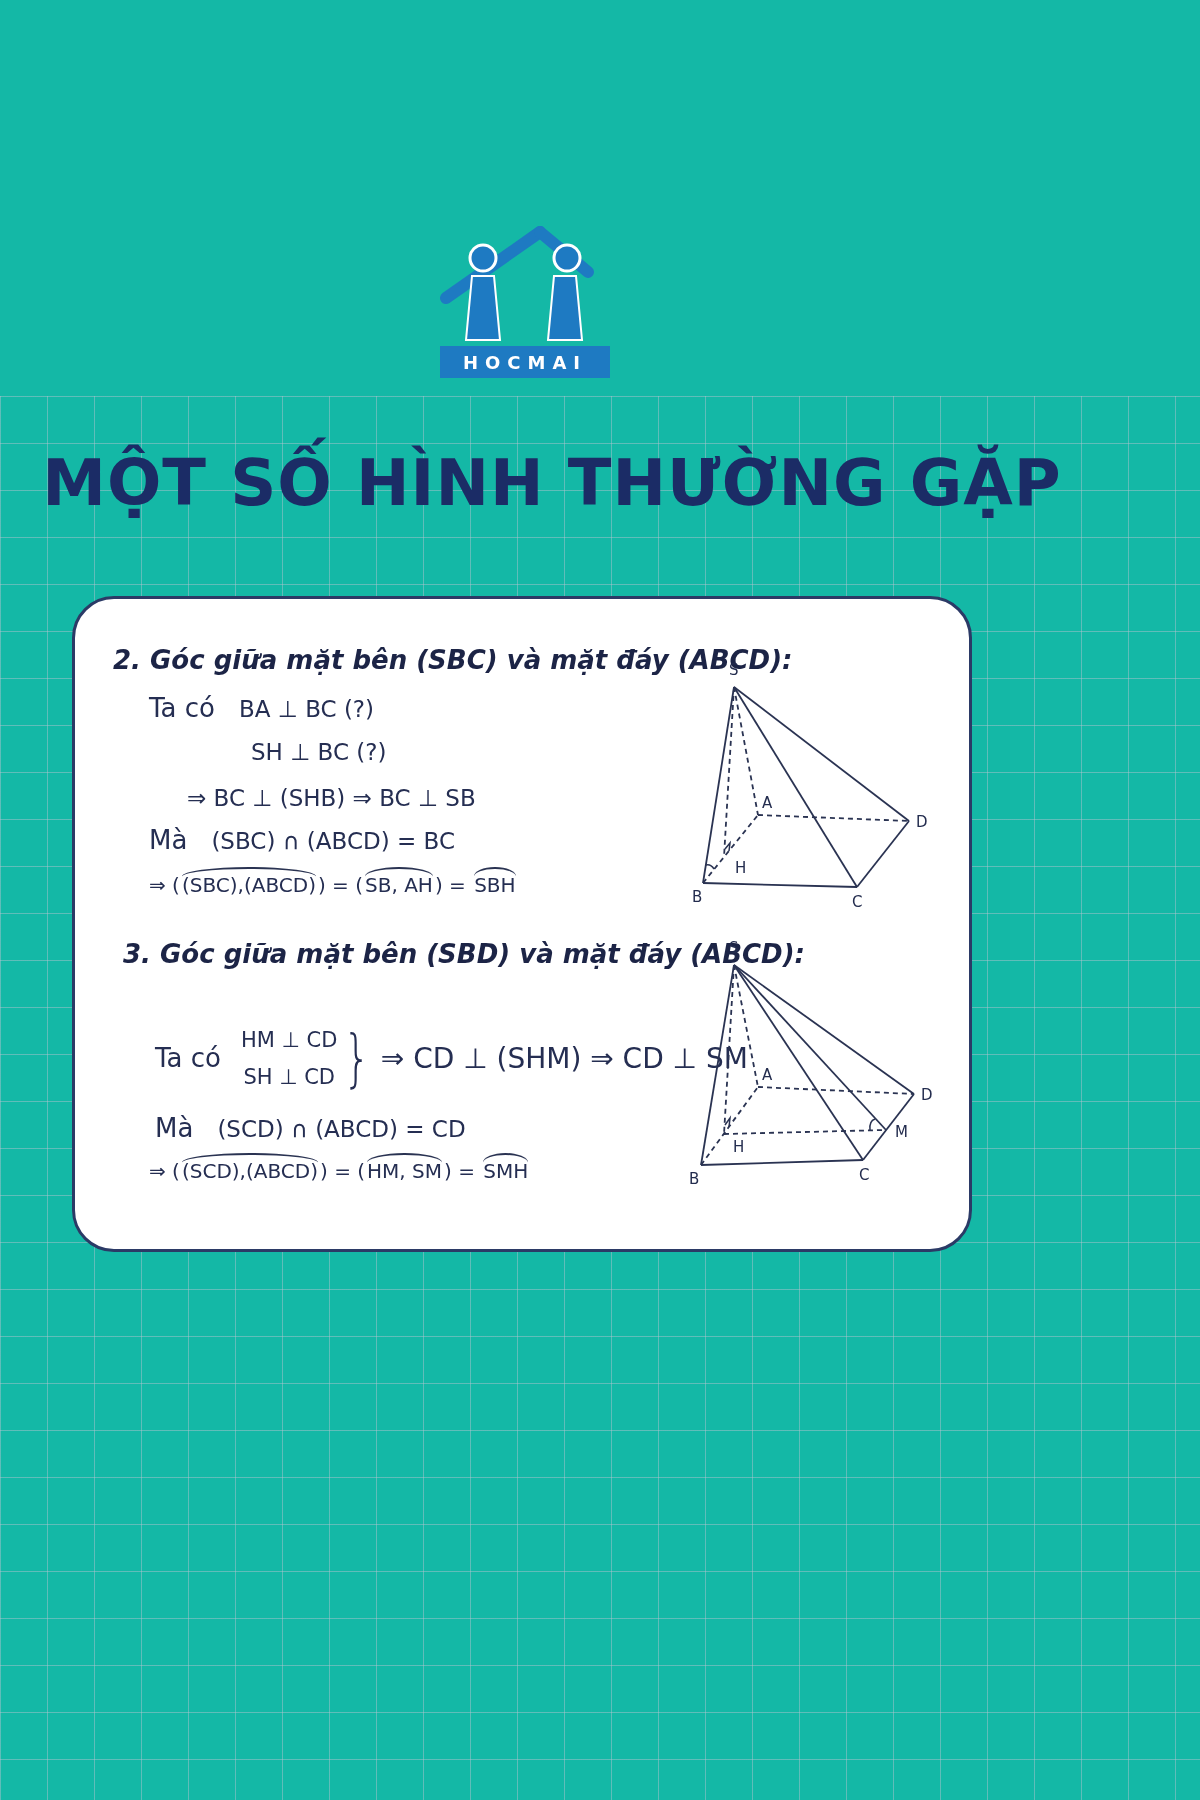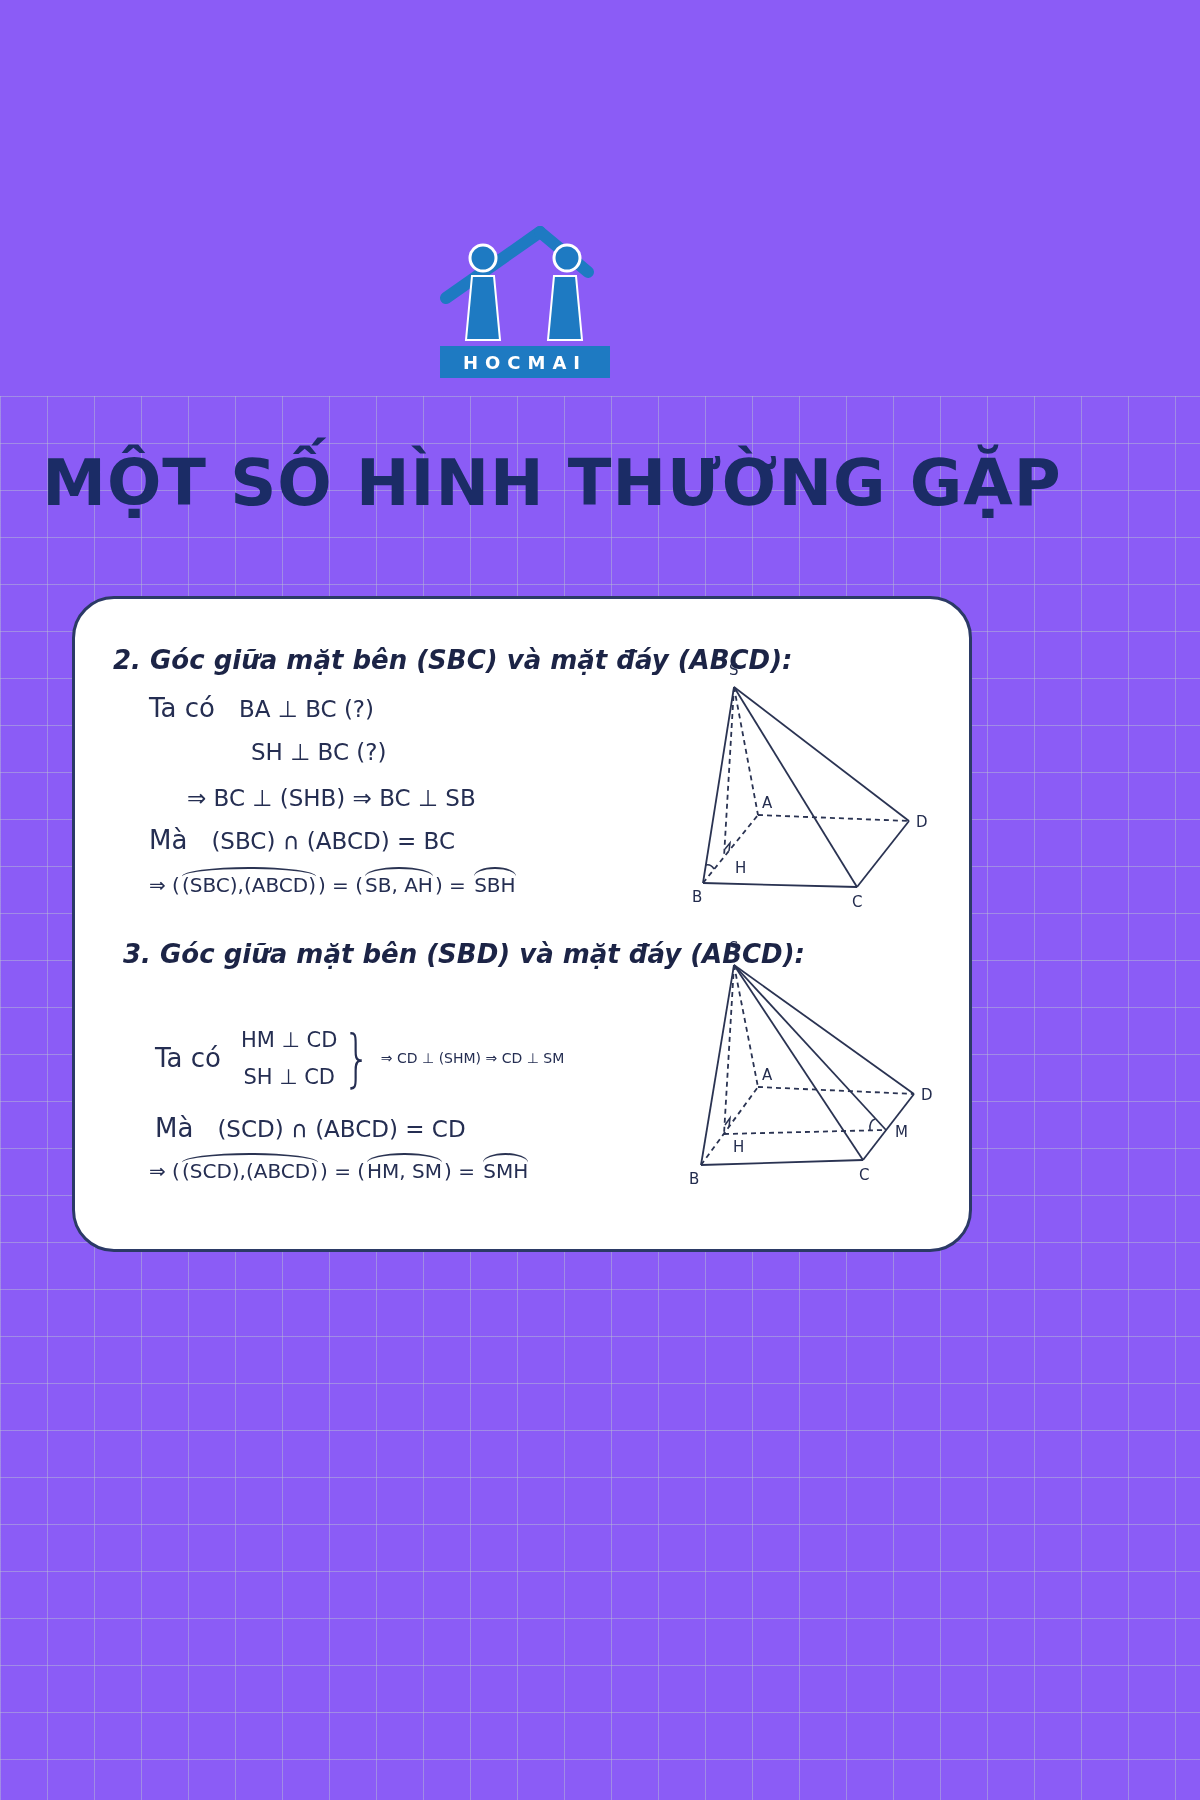--- a/index.html
+++ b/index.html
@@ -1,17 +1,17 @@
 <!DOCTYPE html>
 <html><head>
 <meta charset="utf-8">
 <style>
   * { box-sizing: border-box; margin: 0; padding: 0; }
   body { background: #ffffff; font-family: "DejaVu Sans", "Liberation Sans", sans-serif; }
-  .page { position: relative; width: 1200px; height: 1800px; background: #8b5cf6; overflow: hidden; }
+  .page { position: relative; width: 1200px; height: 1800px; background: #14b8a6; overflow: hidden; }
 
   .grid-bg {
     position: absolute; left: 0; top: 396px; width: 1200px; height: 1404px;
     background-image:
       linear-gradient(to right,  rgba(188,196,210,0.45) 1px, transparent 1px),
       linear-gradient(to bottom, rgba(188,196,210,0.45) 1px, transparent 1px);
     background-size: 47px 47px;
   }
 
   .logo { position: absolute; left: 430px; top: 222px; width: 190px; height: 160px; }
@@ -56,21 +56,21 @@
   .arc::before {
     content: ""; position: absolute; left: 0; right: 0; top: -6px; height: 8px;
     border-top: 2px solid #2a3352;
     border-radius: 50% 50% 0 0 / 95% 95% 0 0;
   }
 
   .stack { display: inline-flex; flex-direction: column; gap: 13px; margin-left: 20px; }
   .stack span { font-size: 21px; }
   .brace { font-size: 62px; font-weight: 300; line-height: 1; color: #252e52;
            display: inline-block; transform: scaleX(0.7); margin: 0 4px 0 0; }
-  #s3l2 .rest { font-size: 14px; }
+  #s3l2 .rest { font-size: 28px; }
 
   .diagram .edge  { stroke: #2a3352; stroke-width: 1.8; fill: none; }
   .diagram .dash  { stroke-dasharray: 5 4; }
   .diagram .mark  { stroke: #2a3352; stroke-width: 1.5; fill: none; }
   .diagram .vlabel { font-size: 15px; fill: #232c4e; font-family: "DejaVu Sans", sans-serif; }
 </style>
 </head>
 <body>
 
 <div class="page">

